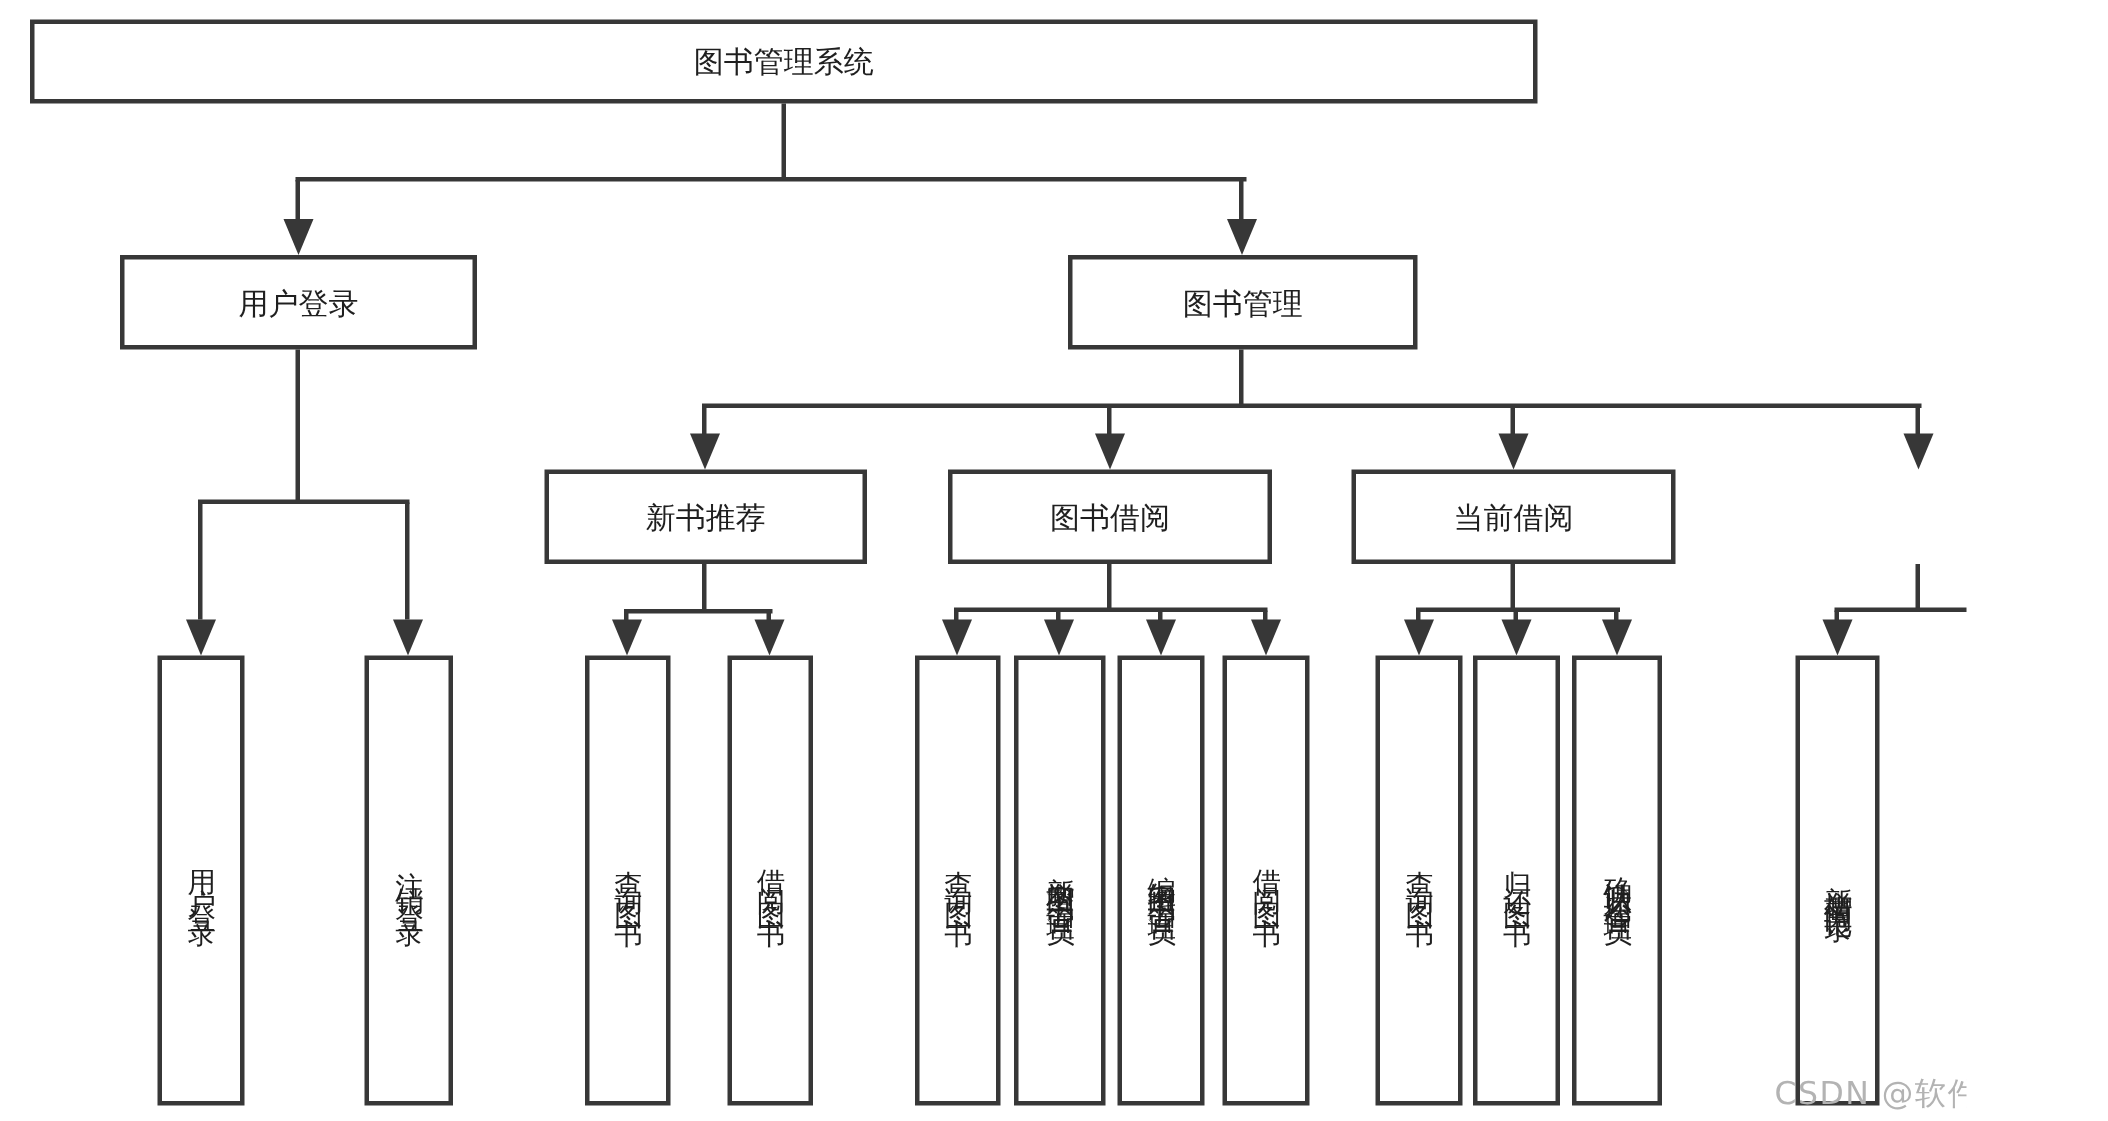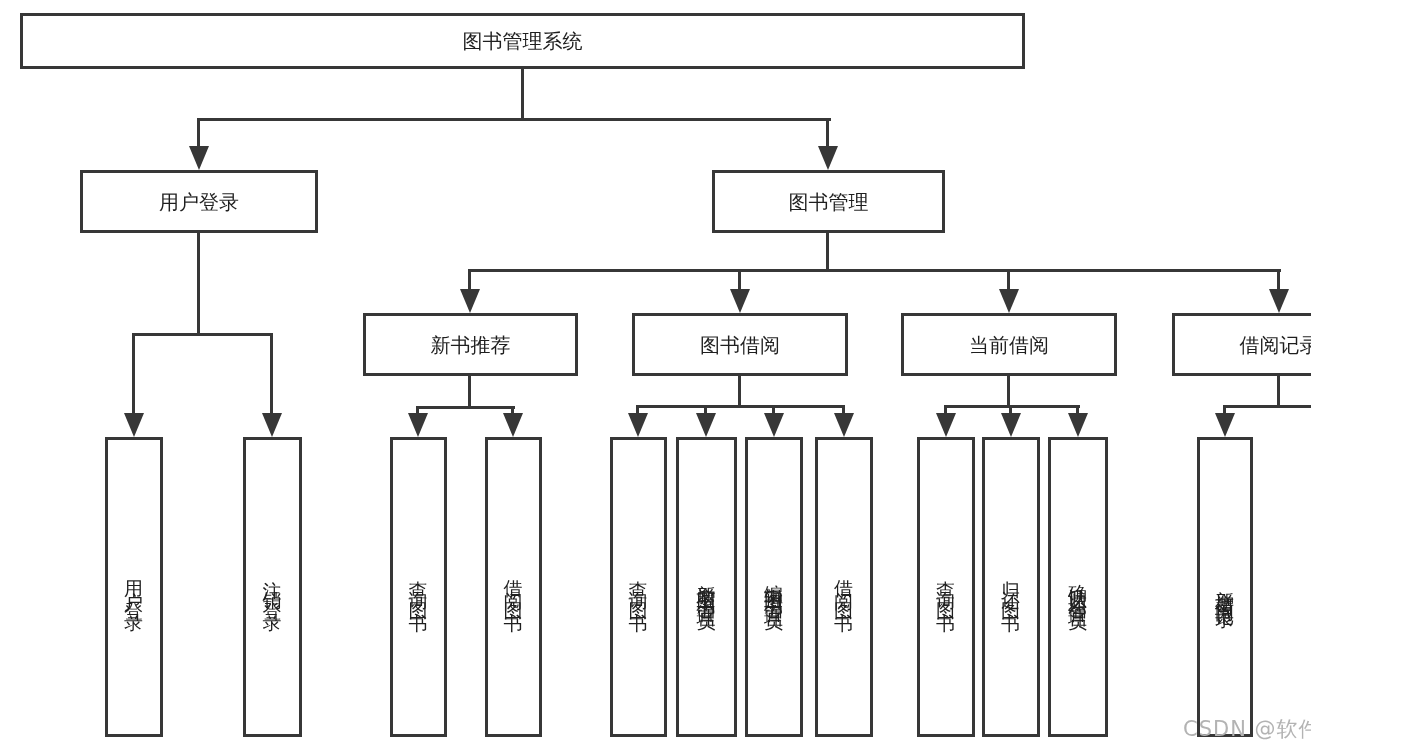--- a/index.html
+++ b/index.html
@@ -34,21 +34,20 @@
 <div id="stage">
 
   <div class="box" style="left:20px;top:13px;width:1005px;height:56px">图书管理系统</div>
 
   <div class="box" style="left:80px;top:170px;width:238px;height:63px">用户登录</div>
   <div class="box" style="left:363px;top:313px;width:215px;height:63px">新书推荐</div>
 
   <div class="box" style="left:712px;top:170px;width:233px;height:63px">图书管理</div>
   <div class="box" style="left:901px;top:313px;width:216px;height:63px">当前借阅</div>
   <div class="box" style="left:632px;top:313px;width:216px;height:63px">图书借阅</div>
-  <div class="box" style="left:1172px;top:313px;width:215px;height:63px">借阅记录</div>
 
   <div class="box v" style="left:105px;top:437px;width:58px;height:300px">用户登录</div>
   <div class="box v" style="left:243px;top:437px;width:59px;height:300px">注销登录</div>
 
   <div class="box v" style="left:390px;top:437px;width:57px;height:300px">查询图书</div>
   <div class="box v" style="left:485px;top:437px;width:57px;height:300px">借阅图书</div>
 
   <div class="box v" style="left:610px;top:437px;width:57px;height:300px">查询图书</div>
   <div class="box v long" style="left:676px;top:437px;width:61px;height:300px">新增图书（管理员）</div>
   <div class="box v long" style="left:745px;top:437px;width:58px;height:300px">编辑图书（管理员）</div>

